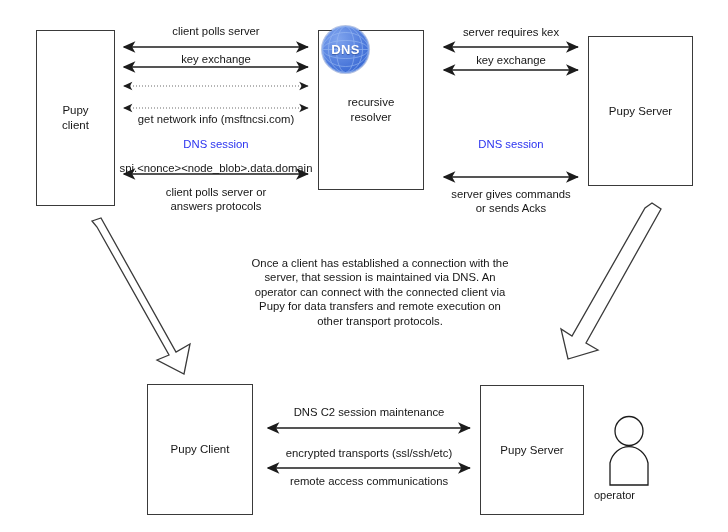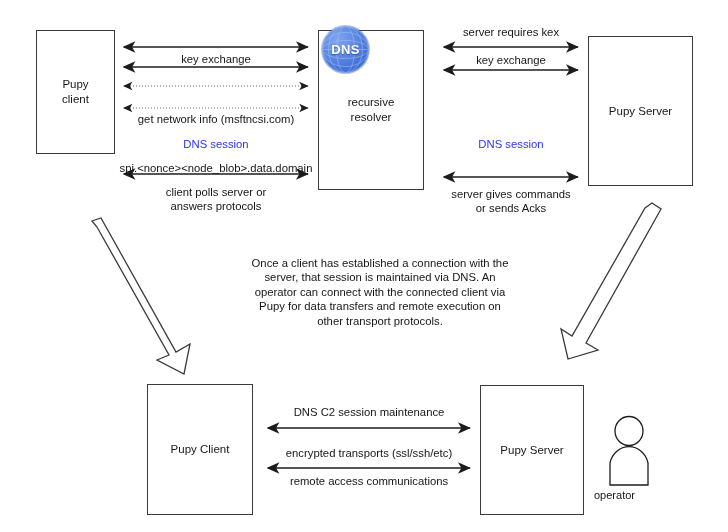--- a/index.html
+++ b/index.html
@@ -158,21 +158,21 @@
     </g>
 
     <g>
       <line x1="268" y1="428" x2="470" y2="428" stroke="#1c1c1c" stroke-width="1.5" marker-start="url(#atail)" marker-end="url(#ahead)"></line>
     </g>
     <g>
       <line x1="268" y1="468" x2="470" y2="468" stroke="#1c1c1c" stroke-width="1.5" marker-start="url(#atail)" marker-end="url(#ahead)"></line>
     </g>
   </svg>
 
-  <div class="node-box" style="left:36px; top:30px; width:79px; height:124px;">Pupy
+  <div class="node-box" style="left:36px; top:30px; width:79px; height:176px;">Pupy
 client</div>
 
   <div class="node-box" style="left:318px; top:30px; width:106px; height:160px;">recursive
 resolver</div>
 
   <div class="node-box" style="left:588px; top:36px; width:105px; height:150px;">Pupy Server</div>
 
   <div class="dns-badge" style="left:322px; top:26px;">
     <svg viewBox="0 0 47 47" xmlns="http://www.w3.org/2000/svg" aria-hidden="true">
       <g stroke="#9dbcf2" stroke-width="0.8" fill="none" opacity="0.75">
@@ -180,20 +180,21 @@
         <ellipse cx="23.5" cy="23.5" rx="9" ry="23"></ellipse>
         <ellipse cx="23.5" cy="23.5" rx="17" ry="23"></ellipse>
         <line x1="0.5" y1="23.5" x2="46.5" y2="23.5"></line>
         <ellipse cx="23.5" cy="23.5" rx="23" ry="9"></ellipse>
         <ellipse cx="23.5" cy="23.5" rx="23" ry="17"></ellipse>
       </g>
     </svg>
     <span class="glyph">DNS</span>
   </div>
 
+  <div class="label" style="left:124px; top:24px; width:184px;">client polls server</div>
 
   <div class="label" style="left:124px; top:52px; width:184px;">key exchange</div>
 
 
   <div class="label" style="left:108px; top:112px; width:216px;">get network info (msftncsi.com)</div>
 
   <div class="label blue" style="left:124px; top:137px; width:184px;">DNS session</div>
 
   <div class="label" style="left:108px; top:161px; width:216px;">spi.&lt;nonce&gt;&lt;node_blob&gt;.data.domain</div>
 

